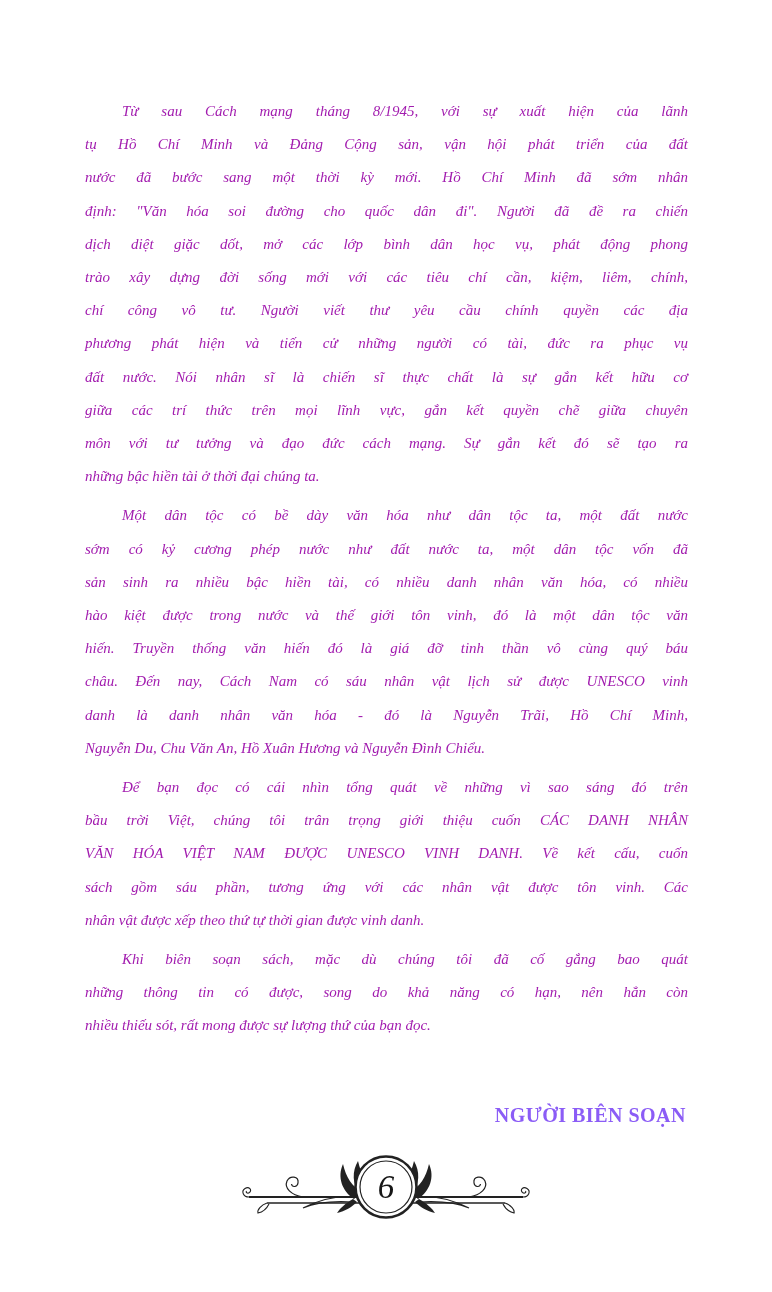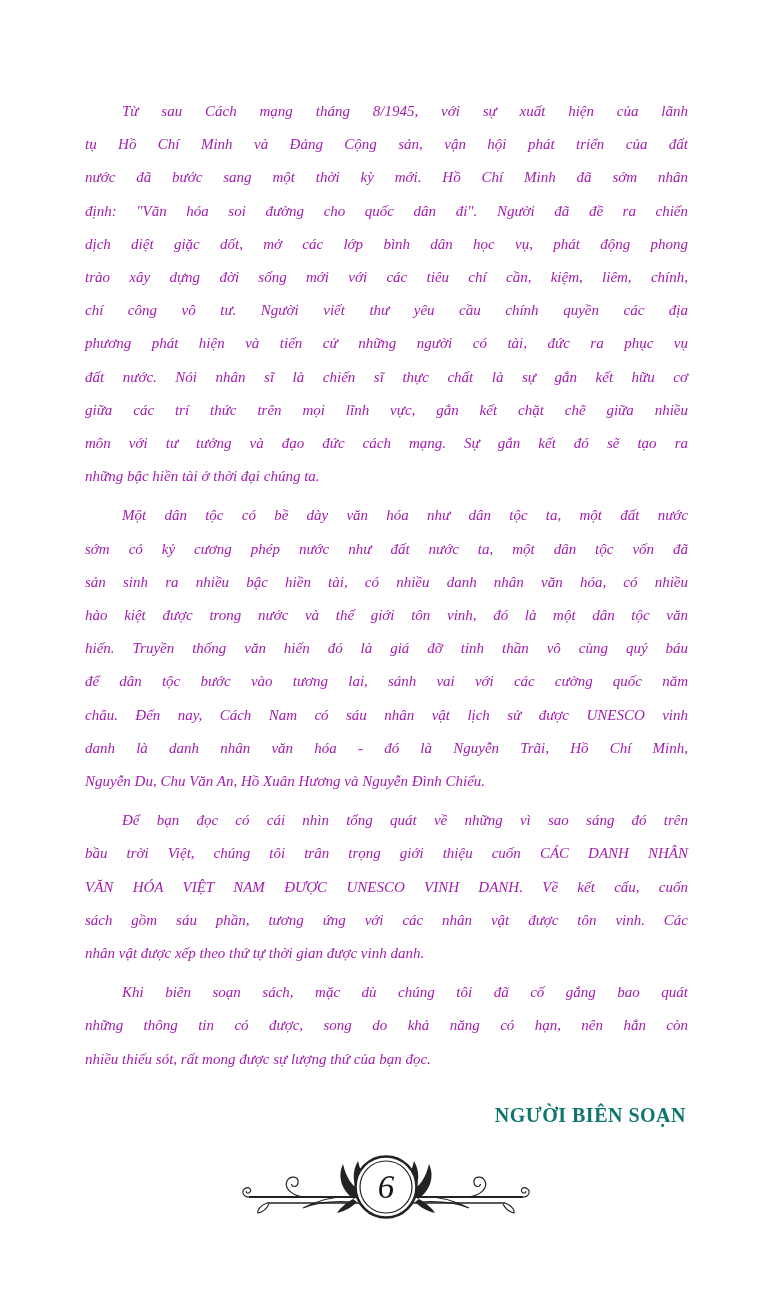--- a/index.html
+++ b/index.html
@@ -34,21 +34,21 @@
   .line.first { text-indent: 37px; }
   .line.last { text-align-last: left; }
   .signature {
     position: absolute;
     top: 1104px;
     right: 86px;
     font-style: normal;
     font-weight: bold;
     font-size: 20px;
     letter-spacing: 0.5px;
-    color: #0f766e;
+    color: #8b5cf6;
   }
   .ornament {
     position: absolute;
     top: 1146px;
     left: 50%;
     transform: translateX(-50%);
     width: 290px;
     height: 84px;
   }
   .ornament svg { display: block; }
@@ -66,31 +66,30 @@
       <div class="paragraph">
         <div class="line first">Từ sau Cách mạng tháng 8/1945, với sự xuất hiện của lãnh</div>
         <div class="line">tụ Hồ Chí Minh và Đảng Cộng sản, vận hội phát triển của đất</div>
         <div class="line">nước đã bước sang một thời kỳ mới. Hồ Chí Minh đã sớm nhân</div>
         <div class="line">định: "Văn hóa soi đường cho quốc dân đi". Người đã đề ra chiến</div>
         <div class="line">dịch diệt giặc dốt, mở các lớp bình dân học vụ, phát động phong</div>
         <div class="line">trào xây dựng đời sống mới với các tiêu chí cần, kiệm, liêm, chính,</div>
         <div class="line">chí công vô tư. Người viết thư yêu cầu chính quyền các địa</div>
         <div class="line">phương phát hiện và tiến cử những người có tài, đức ra phục vụ</div>
         <div class="line">đất nước. Nói nhân sĩ là chiến sĩ thực chất là sự gắn kết hữu cơ</div>
-        <div class="line">giữa các trí thức trên mọi lĩnh vực, gắn kết chặt chẽ giữa nhiều</div>
+        <div class="line">giữa các trí thức trên mọi lĩnh vực, gắn kết quyền chẽ giữa chuyên</div>
         <div class="line">môn với tư tưởng và đạo đức cách mạng. Sự gắn kết đó sẽ tạo ra</div>
         <div class="line last">những bậc hiền tài ở thời đại chúng ta.</div>
       </div>
       <div class="paragraph">
         <div class="line first">Một dân tộc có bề dày văn hóa như dân tộc ta, một đất nước</div>
         <div class="line">sớm có kỷ cương phép nước như đất nước ta, một dân tộc vốn đã</div>
         <div class="line">sản sinh ra nhiều bậc hiền tài, có nhiều danh nhân văn hóa, có nhiều</div>
         <div class="line">hào kiệt được trong nước và thế giới tôn vinh, đó là một dân tộc văn</div>
         <div class="line">hiến. Truyền thống văn hiến đó là giá đỡ tinh thần vô cùng quý báu</div>
-        <div class="line">để dân tộc bước vào tương lai, sánh vai với các cường quốc năm</div>
         <div class="line">châu. Đến nay, Cách Nam có sáu nhân vật lịch sử được UNESCO vinh</div>
         <div class="line">danh là danh nhân văn hóa - đó là Nguyễn Trãi, Hồ Chí Minh,</div>
         <div class="line last">Nguyễn Du, Chu Văn An, Hồ Xuân Hương và Nguyễn Đình Chiểu.</div>
       </div>
       <div class="paragraph">
         <div class="line first">Để bạn đọc có cái nhìn tổng quát về những vì sao sáng đó trên</div>
         <div class="line">bầu trời Việt, chúng tôi trân trọng giới thiệu cuốn CÁC DANH NHÂN</div>
         <div class="line">VĂN HÓA VIỆT NAM ĐƯỢC UNESCO VINH DANH. Về kết cấu, cuốn</div>
         <div class="line">sách gồm sáu phần, tương ứng với các nhân vật được tôn vinh. Các</div>
         <div class="line last">nhân vật được xếp theo thứ tự thời gian được vinh danh.</div>

